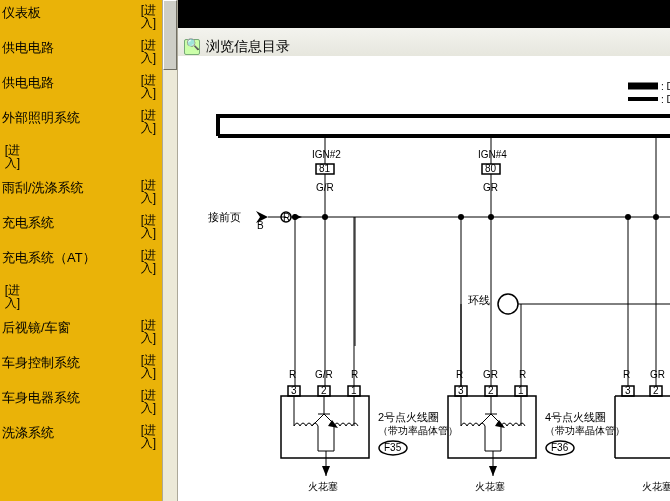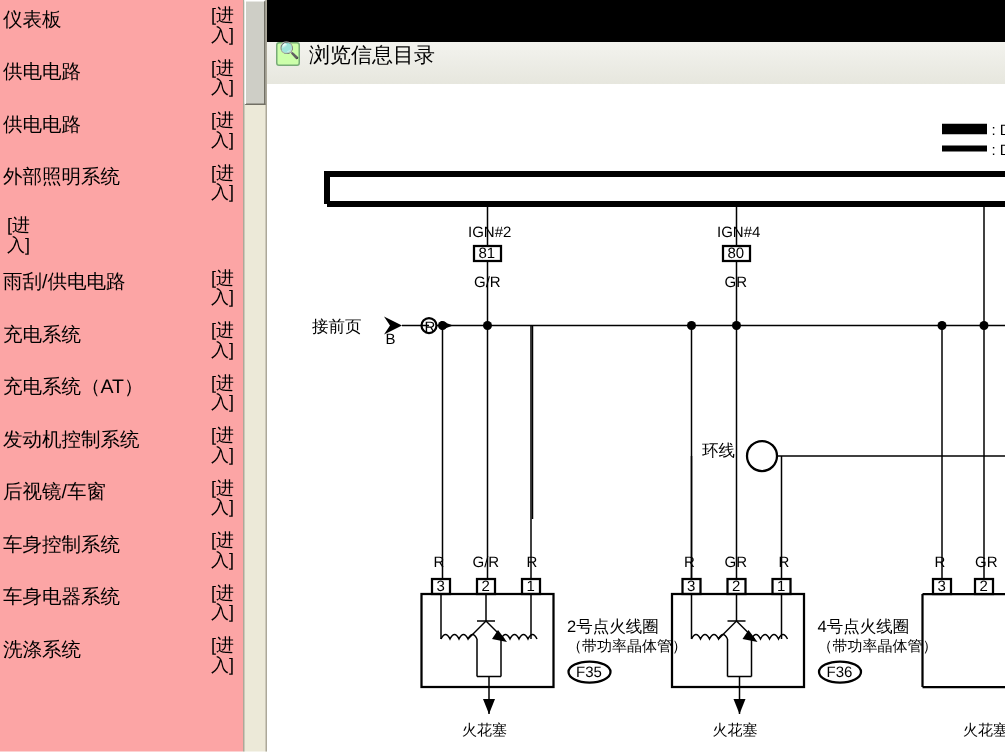--- a/index.html
+++ b/index.html
@@ -1,25 +1,25 @@
 <!DOCTYPE html>
 <html><head>
 <meta charset="utf-8">
 <style>
 *{box-sizing:border-box;margin:0;padding:0}
 body{width:670px;height:501px;background:#fff;font-family:"Microsoft YaHei",SimSun,sans-serif;font-size:13px;overflow:hidden;position:relative}
-.sidebar{position:absolute;left:0;top:0;width:162px;height:501px;background:#fca5a5}
+.sidebar{position:absolute;left:0;top:0;width:162px;height:501px;background:#eab308}
 .sb-item{display:flex;align-items:flex-start;justify-content:space-between;padding:4px 6px 4px 2px;height:35px}
 .sb-label{color:#000;font-size:13px;white-space:nowrap;overflow:hidden}
 .sb-link{color:#000;font-size:12px;line-height:1.1;width:18px;text-align:right}
 .scrollbar{position:absolute;left:162px;top:0;width:16px;height:501px;background:#ece9d8;border-left:1px solid #aca899;border-right:1px solid #aca899}
 .sb-thumb{position:absolute;top:0;left:0;width:14px;height:70px;background:#cecec6;border:1px solid #fff;border-right-color:#716f64;border-bottom-color:#716f64}
 .main{position:absolute;left:178px;top:0;width:492px;height:501px;background:#fff}
 .blackbar{height:28px;background:#000}
-.header{height:39px;background:linear-gradient(#f3f3ee,#e2e2d8);display:flex;align-items:flex-start;padding-left:6px;border-bottom:1px solid #aca899}
+.header{height:39px;background:linear-gradient(#f3f3ee,#e2e2d8);display:flex;align-items:center;padding-left:6px;border-bottom:1px solid #aca899}
 .hdr-icon{width:16px;height:16px;margin-right:6px;position:relative}
 .hdr-icon::before{content:"";position:absolute;inset:0;border:1px solid #7a7;background:#cfa;border-radius:2px}
 .hdr-icon::after{content:"🔍";position:absolute;left:2px;top:-1px;font-size:11px}
 .hdr-title{font-size:14px;color:#000}
 .diagram{position:absolute;left:0;top:56px;right:0;bottom:0;background:#fff;overflow:hidden}
 svg{width:100%;height:100%}
 .wire{stroke:#000;stroke-width:1;fill:none}
 .thick{stroke:#000;stroke-width:7;fill:none}
 .thick2{stroke:#000;stroke-width:4;fill:none}
 .boxline{stroke:#000;stroke-width:1.5;fill:none}
@@ -44,33 +44,32 @@
       <span class="sb-link">[进入]</span>
     </div>
   <div class="sb-item">
       <span class="sb-label">外部照明系统</span>
       <span class="sb-link">[进入]</span>
     </div>
   <div class="sb-item">
       <span class="sb-link">[进入]</span>
     </div>
   <div class="sb-item">
-      <span class="sb-label">雨刮/供电电路</span>
+      <span class="sb-label">雨刮/洗涤系统</span>
       <span class="sb-link">[进入]</span>
     </div>
   <div class="sb-item">
       <span class="sb-label">充电系统</span>
       <span class="sb-link">[进入]</span>
     </div>
   <div class="sb-item">
       <span class="sb-label">充电系统（AT）</span>
       <span class="sb-link">[进入]</span>
     </div>
   <div class="sb-item">
-      <span class="sb-label">发动机控制系统</span>
       <span class="sb-link">[进入]</span>
     </div>
   <div class="sb-item">
       <span class="sb-label">后视镜/车窗</span>
       <span class="sb-link">[进入]</span>
     </div>
   <div class="sb-item">
       <span class="sb-label">车身控制系统</span>
       <span class="sb-link">[进入]</span>
     </div>

